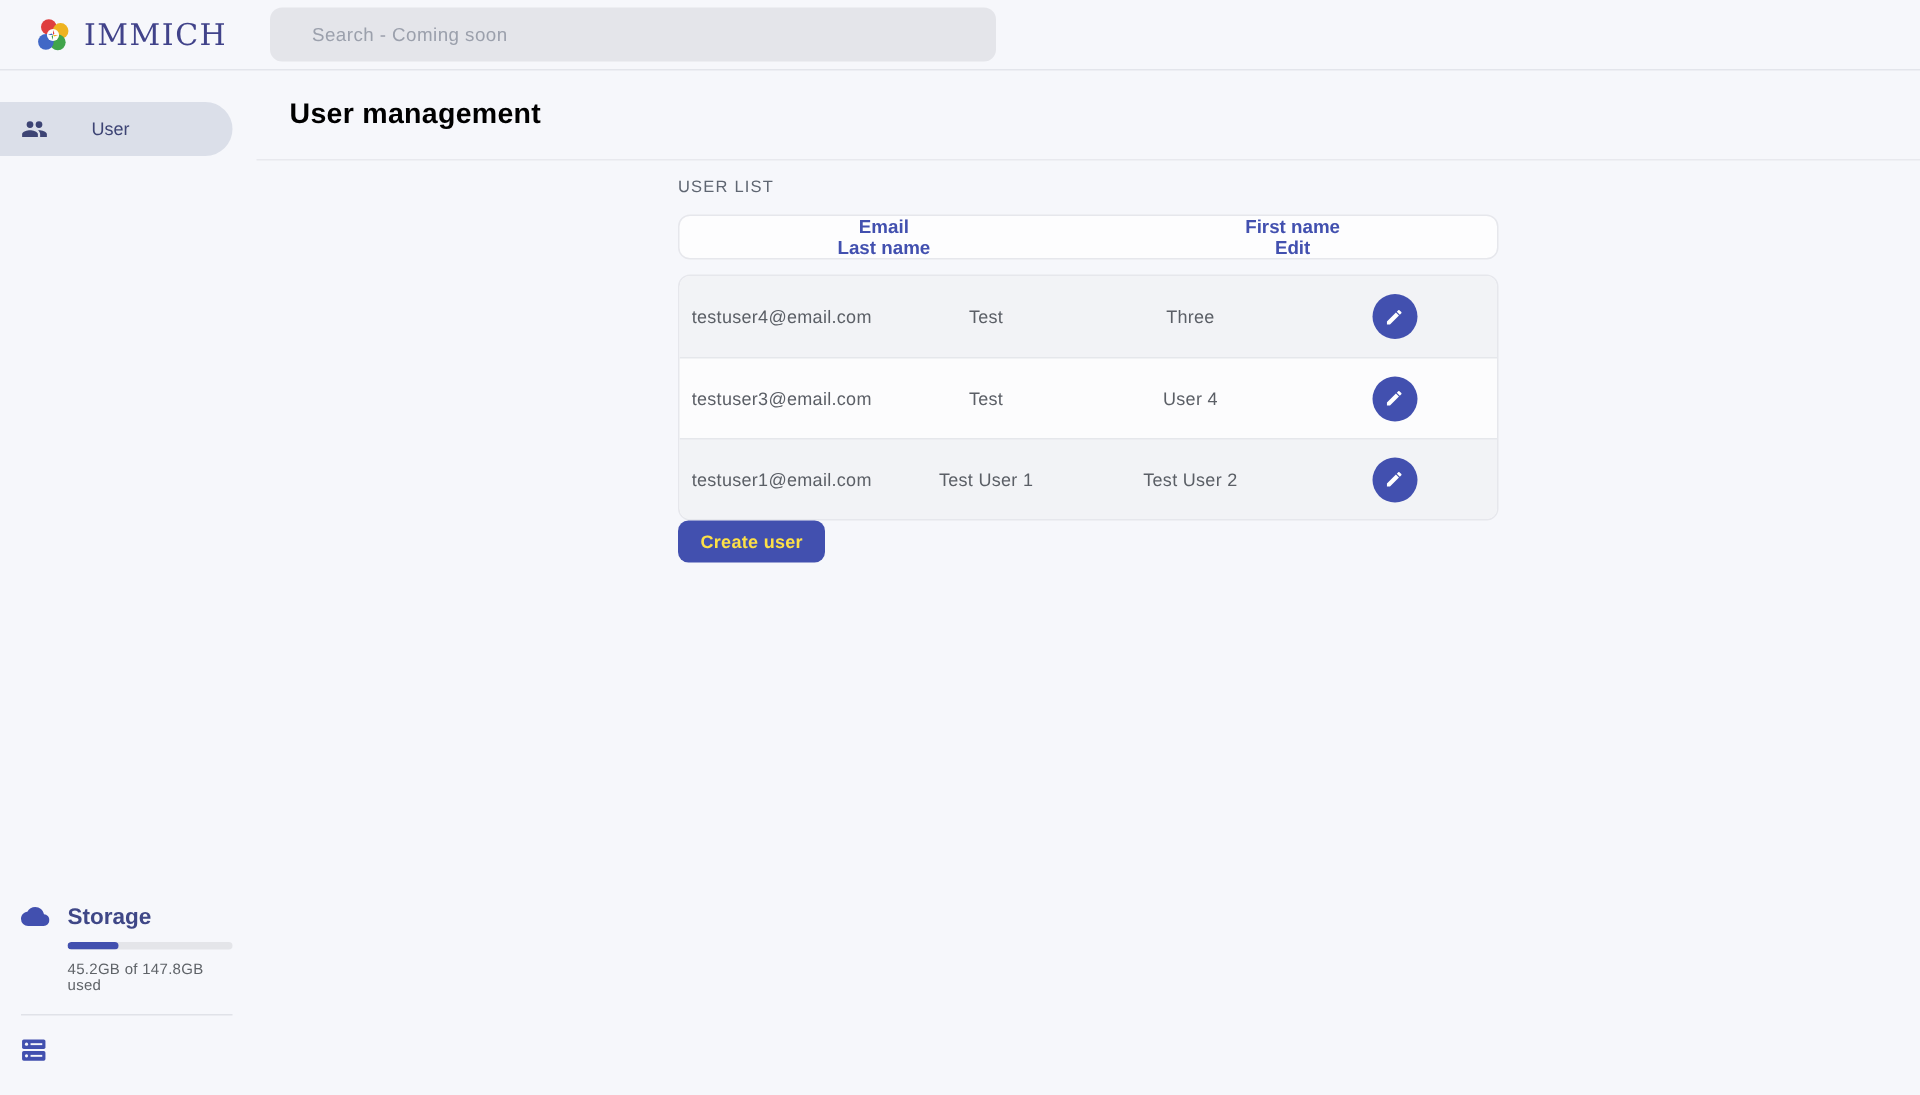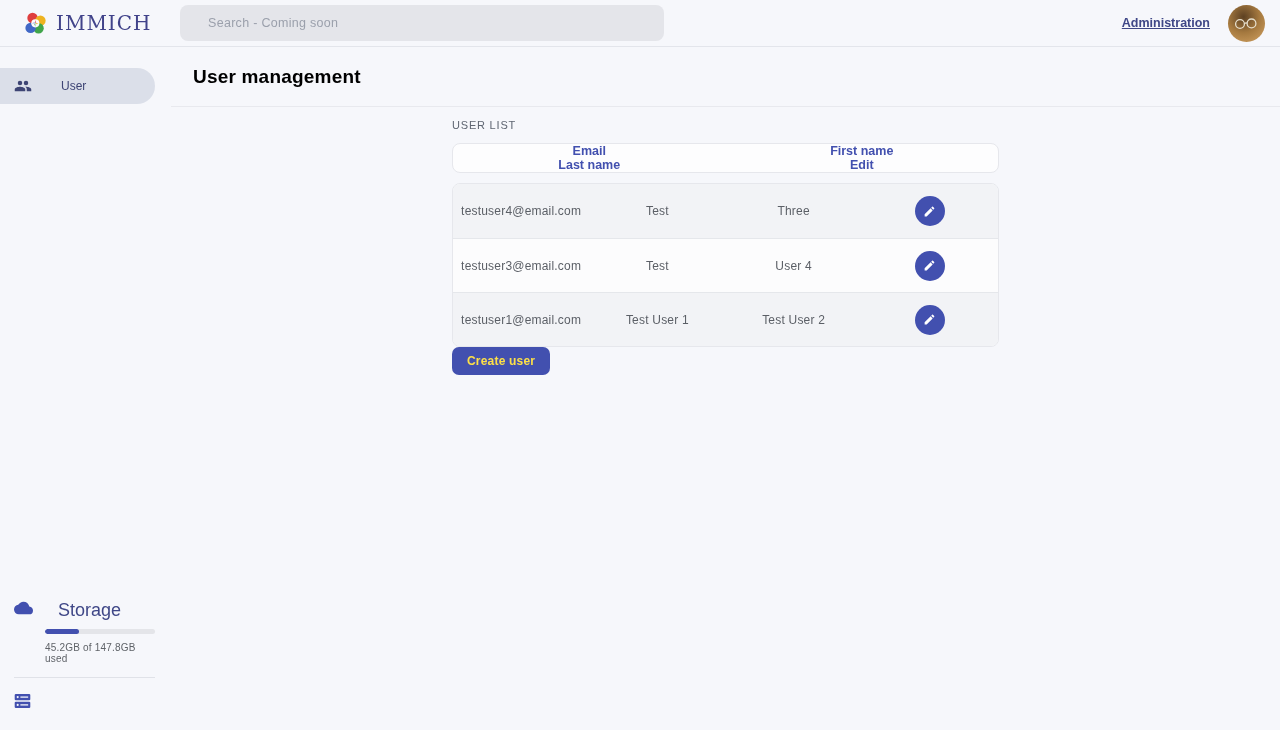--- a/index.html
+++ b/index.html
@@ -42,21 +42,21 @@
   .nav-pill {
     margin-top:21px; width:155px; height:36px;
     background:#dbdfe9; border-radius:0 18px 18px 0;
     display:flex; align-items:center; gap:29px; padding-left:14px; cursor:pointer;
   }
   .nav-pill-label { font-size:12px; font-weight:500; color:#3d4474; }
   .sidebar-bottom { margin-top:auto; padding:0 16px 17px 14px; }
   .sb-row { display:flex; align-items:flex-start; gap:12px; }
   .sb-icon { flex-shrink:0; margin-top:1px; }
   .sb-col { flex:1; min-width:0; }
-  .sb-title { font-size:18px; font-weight:400; color:#3f4787;margin-left:13px; }
+  .sb-title { font-size:15px; font-weight:700; color:#3f4787; }
   .progress-track {
     margin-top:8px; height:5px; border-radius:3px; background:#e4e5e9; overflow:hidden;
   }
   .progress-fill { height:100%; border-radius:3px; background:#4250af; }
   .usage-text { margin-top:8px; font-size:10px; color:#5f6368; letter-spacing:0.2px; }
   .sb-divider { border:none; border-top:1px solid #e0e2e8; margin:13px 0 14px 0; }
   .url-pill {
     margin-top:8px; background:#e7e8ec; border-radius:6px; padding:6px 4px;
     font-size:10px; font-weight:700; color:#3c3e47; text-align:center;
     white-space:nowrap; letter-spacing:0.2px;
@@ -112,30 +112,20 @@
         <circle cx="15.8" cy="15.8" r="4.8" fill="#fdfdfd"></circle>
         <polygon points="15.8,11.8 16.9,14.7 15.8,15.8" fill="#df3e3e"></polygon>
         <polygon points="19.8,15.8 16.9,16.9 15.8,15.8" fill="#eeb320"></polygon>
         <polygon points="15.8,19.8 14.7,16.9 15.8,15.8" fill="#41a54b"></polygon>
         <polygon points="11.8,15.8 14.7,14.7 15.8,15.8" fill="#4168c6"></polygon>
       </svg>
     </span>
     <span class="logo-text">IMMICH</span>
   </div>
   <input class="search-box" type="text" placeholder="Search - Coming soon" style="">
-  <div class="nav-right">
-    <span class="admin-link">Administration</span>
-    <div class="avatar">
-      <svg width="25" height="12" viewBox="0 0 25 12">
-        <circle cx="6" cy="6" r="4.4" fill="none" stroke="#e6dfcd" stroke-width="1.3"></circle>
-        <circle cx="17.5" cy="5.4" r="4.4" fill="none" stroke="#e6dfcd" stroke-width="1.3"></circle>
-        <path d="M10.4 5.6 Q12 4.6 13.2 5.2" fill="none" stroke="#e6dfcd" stroke-width="1.2"></path>
-      </svg>
-    </div>
-  </div>
 </div>
 
 <div class="app">
 
   <div class="sidebar">
     <div class="nav-pill">
       <span style="display:flex;">
         <svg width="18" height="18" viewBox="0 0 24 24" fill="#3d4474">
           <path d="M16,13C15.71,13 15.38,13 15.03,13.05C16.19,13.89 17,15 17,16.5V19H23V16.5C23,14.17 18.33,13 16,13M8,13C5.67,13 1,14.17 1,16.5V19H15V16.5C15,14.17 10.33,13 8,13M8,11A3,3 0 0,0 11,8A3,3 0 0,0 8,5A3,3 0 0,0 5,8A3,3 0 0,0 8,11M16,11A3,3 0 0,0 19,8A3,3 0 0,0 16,5A3,3 0 0,0 13,8A3,3 0 0,0 16,11Z"></path>
         </svg>

